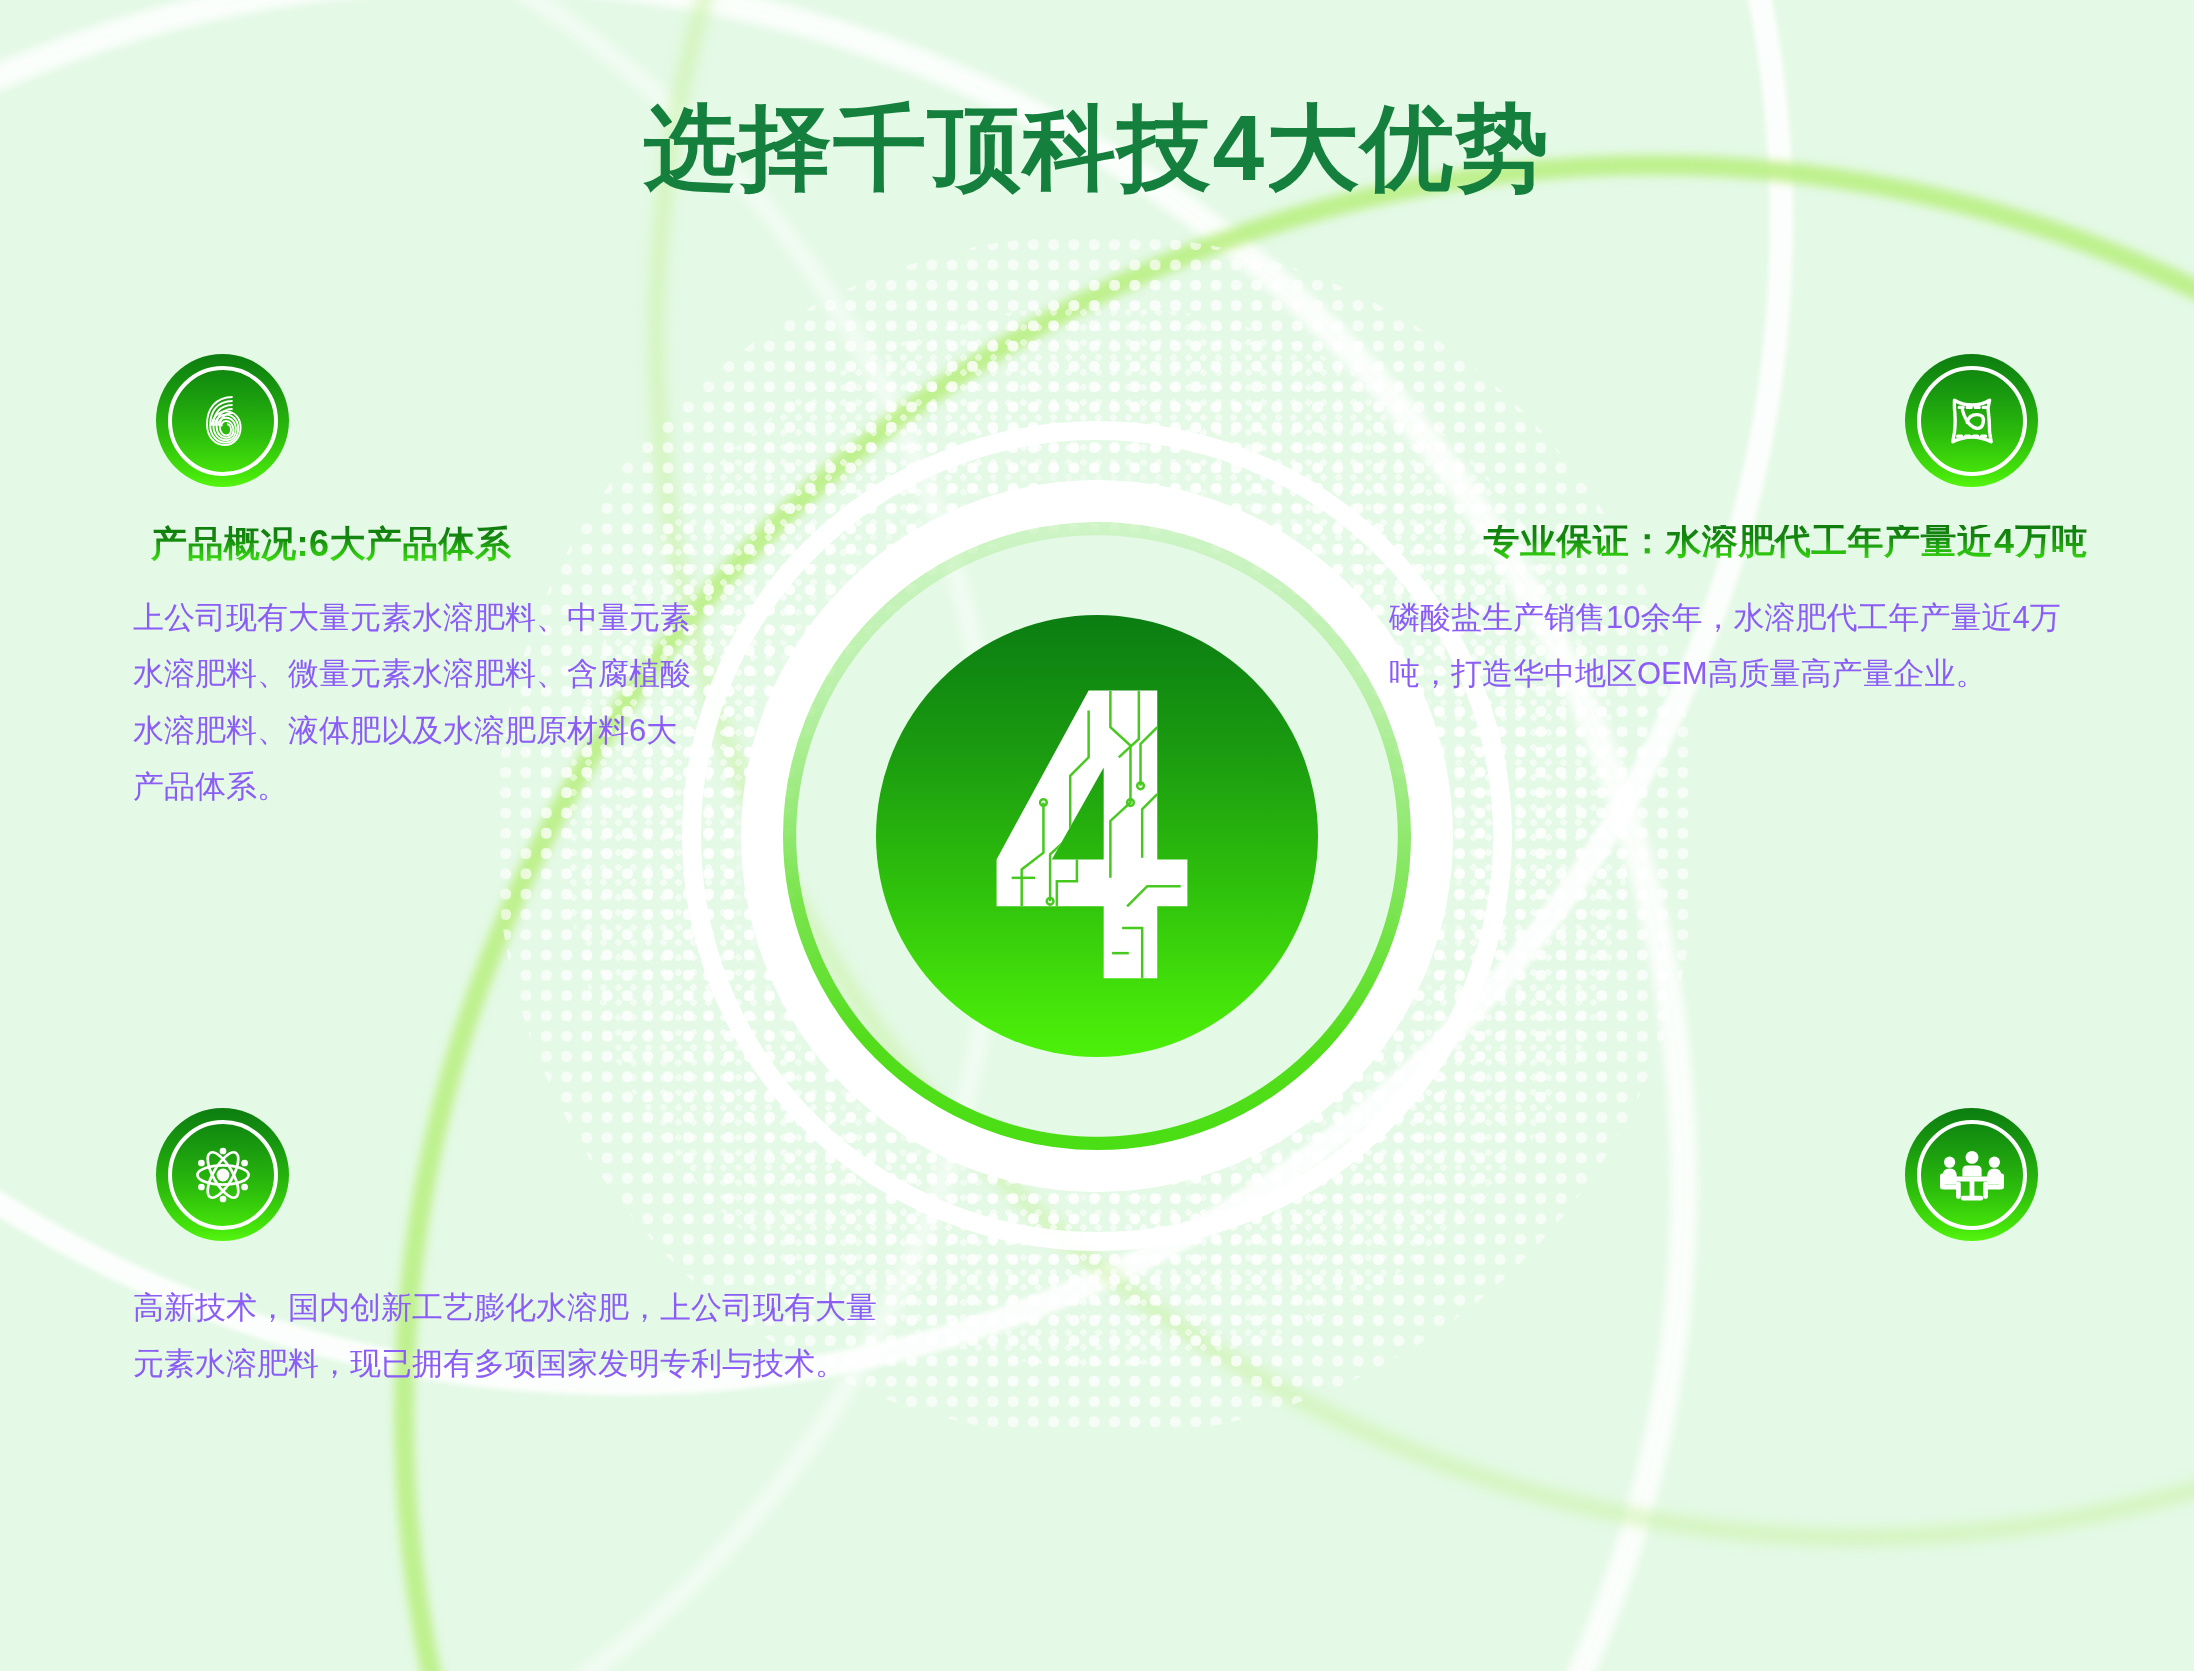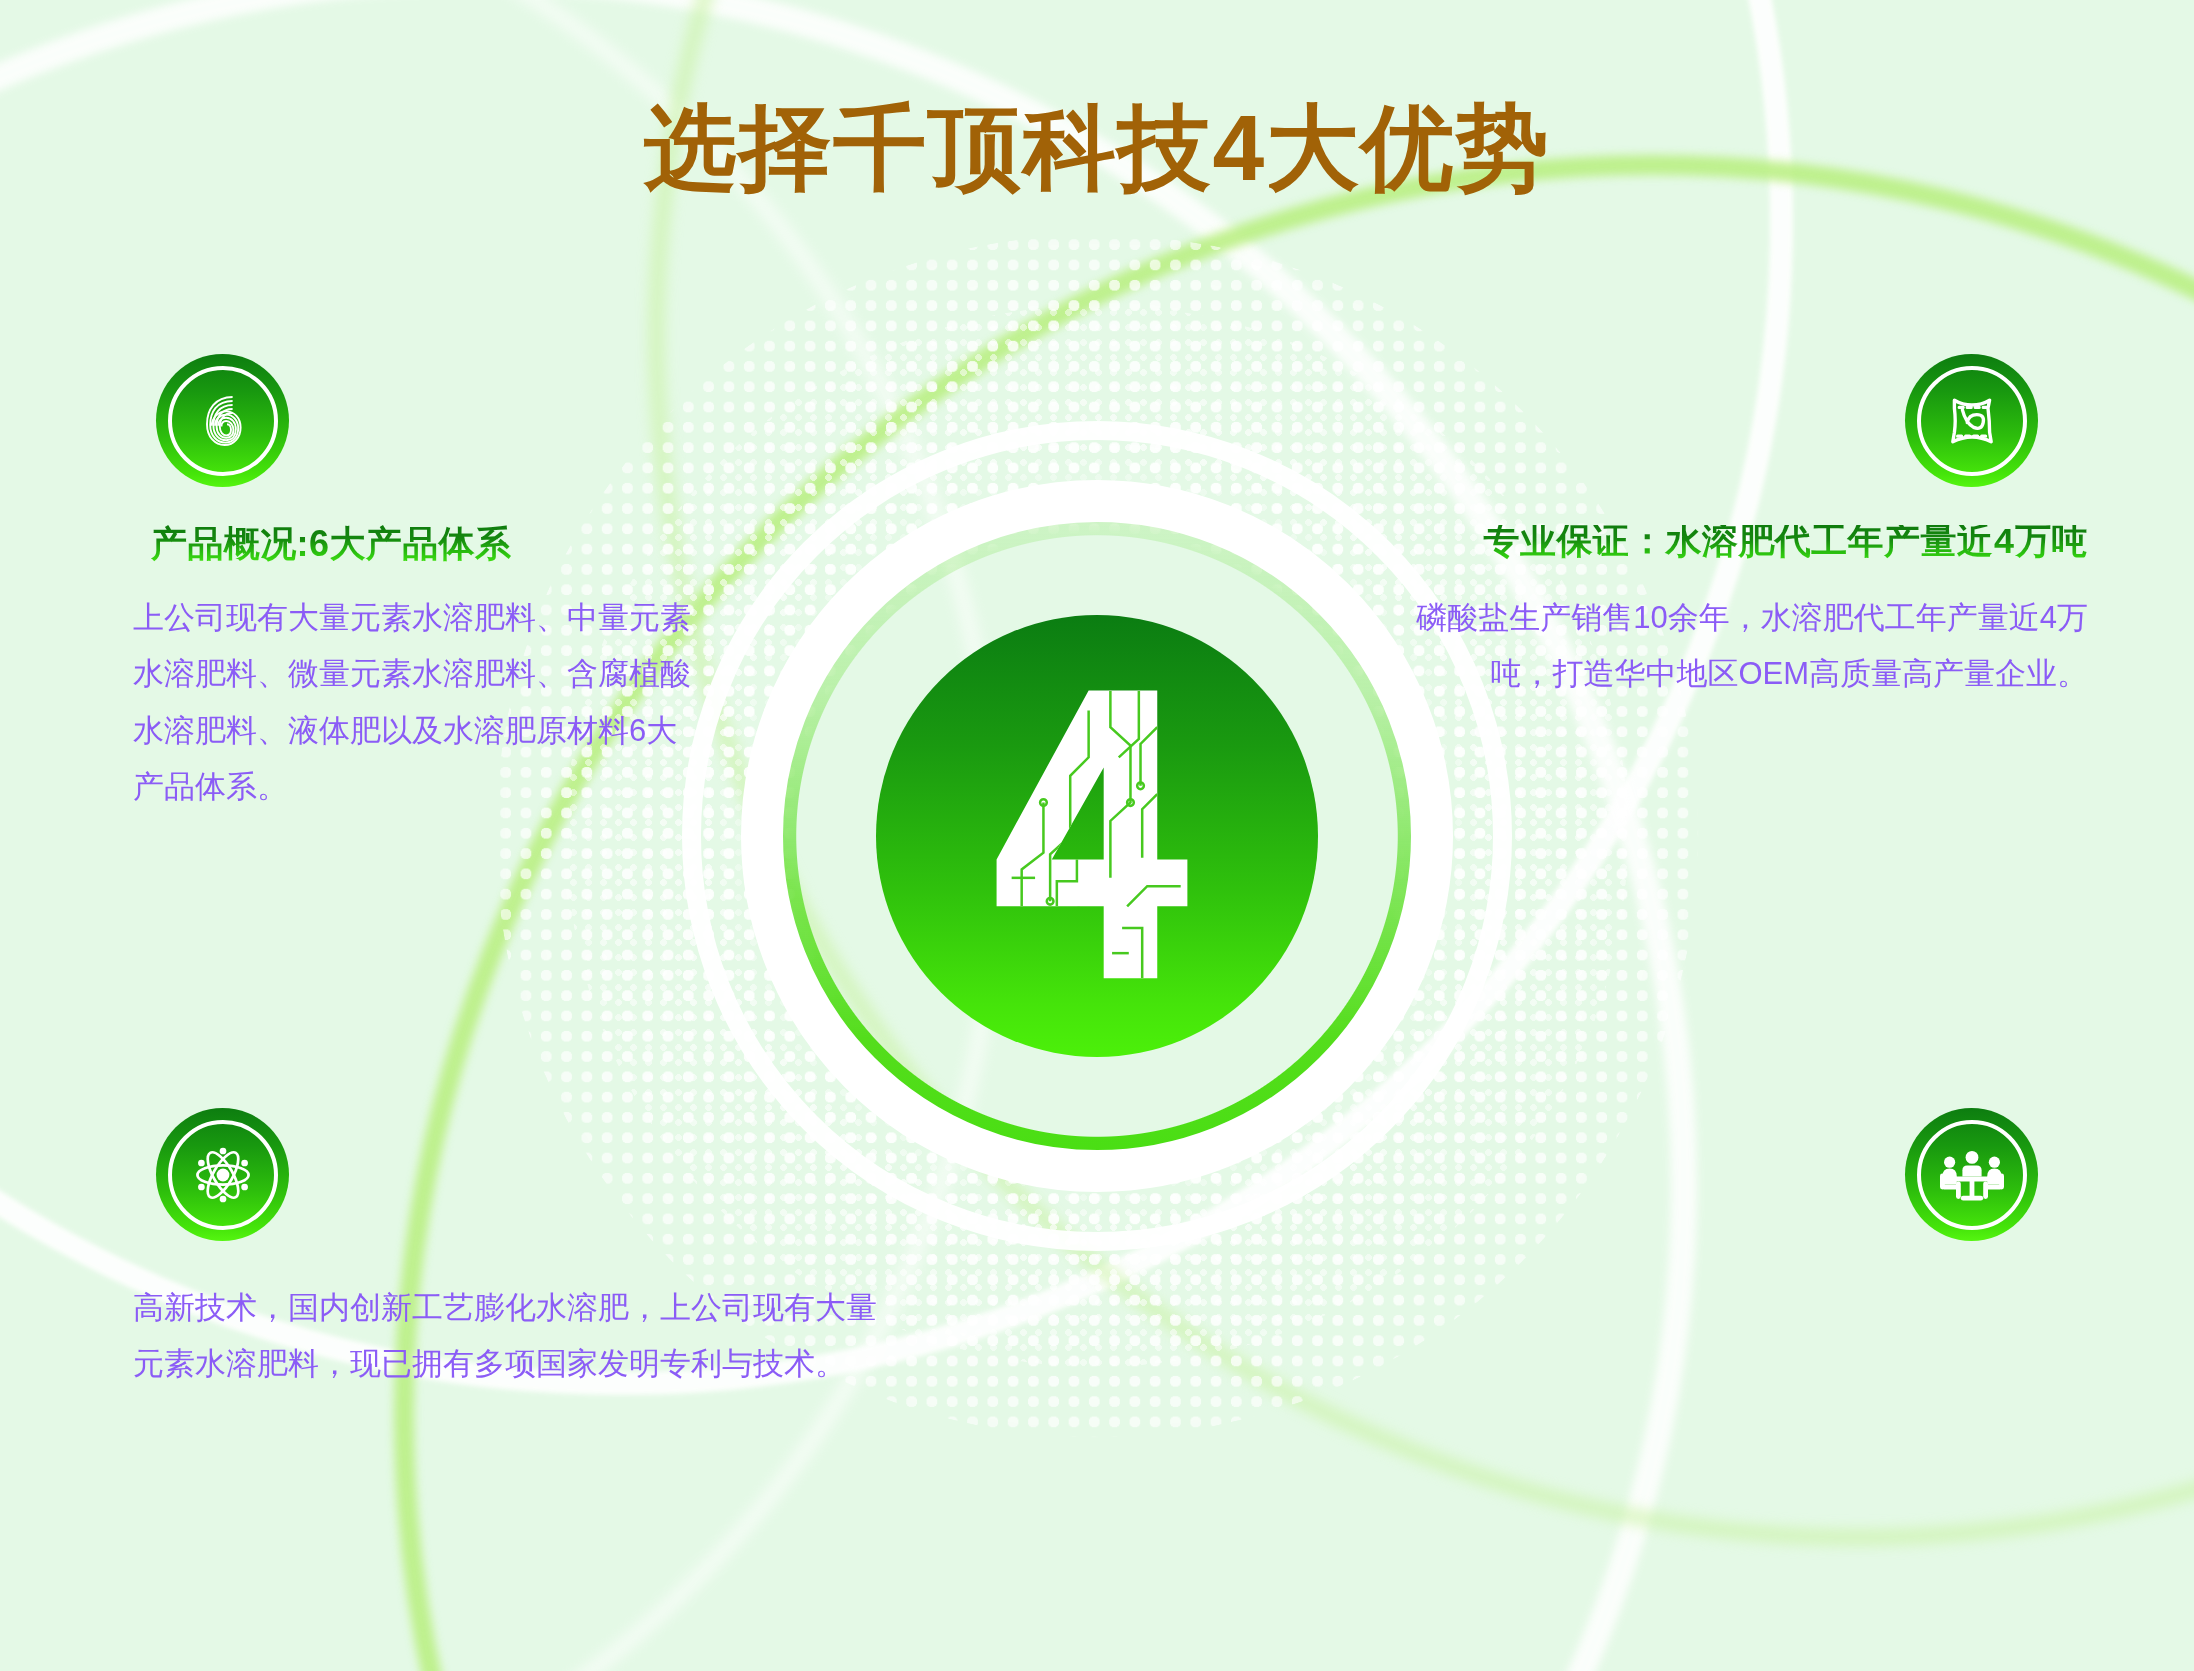--- a/index.html
+++ b/index.html
@@ -171,21 +171,21 @@
   .icon-br { left: 1905px; top: 1108px; }
 
   
   .main-title {
     position: absolute;
     left: 0; right: 0; top: 102px;
     text-align: center;
     font-size: 93px;
     font-weight: 700;
     letter-spacing: 1.8px;
-    color: #a16207;
+    color: #15803d;
     line-height: 1;
   }
 
   .block { position: absolute; }
 
   .block h2 {
     margin: 0 0 26px 18px;
     font-size: 36px;
     font-weight: 700;
     line-height: 1.08;
@@ -205,21 +205,21 @@
     color: #8b5cf6;
     font-weight: 400;
   }
 
   .blk-tl { left: 133px;  top: 525px; width: 575px; text-align: left; }
   .blk-tr { left: 1203px; top: 525px; width: 885px; text-align: right; }
   .blk-bl { left: 133px;  top: 1280px; width: 761px; text-align: left; }
   .blk-br { left: 1300px; top: 1280px; width: 778px; text-align: left; }
 
   .blk-tr h2 { text-align: right; font-family: Liberation Mono, monospace; }
-  .blk-tr p  { text-align: right; margin-left: 186px; }
+  .blk-tr p  { text-align: left; margin-left: 186px; }
 </style>
 </head>
 <body>
 
 <div id="poster">
 
   <div class="bg-layer">
     <div class="arc-soft-left"></div>
     <div class="arc-white-tl"></div>
     <div class="arc-white-bl"></div>

